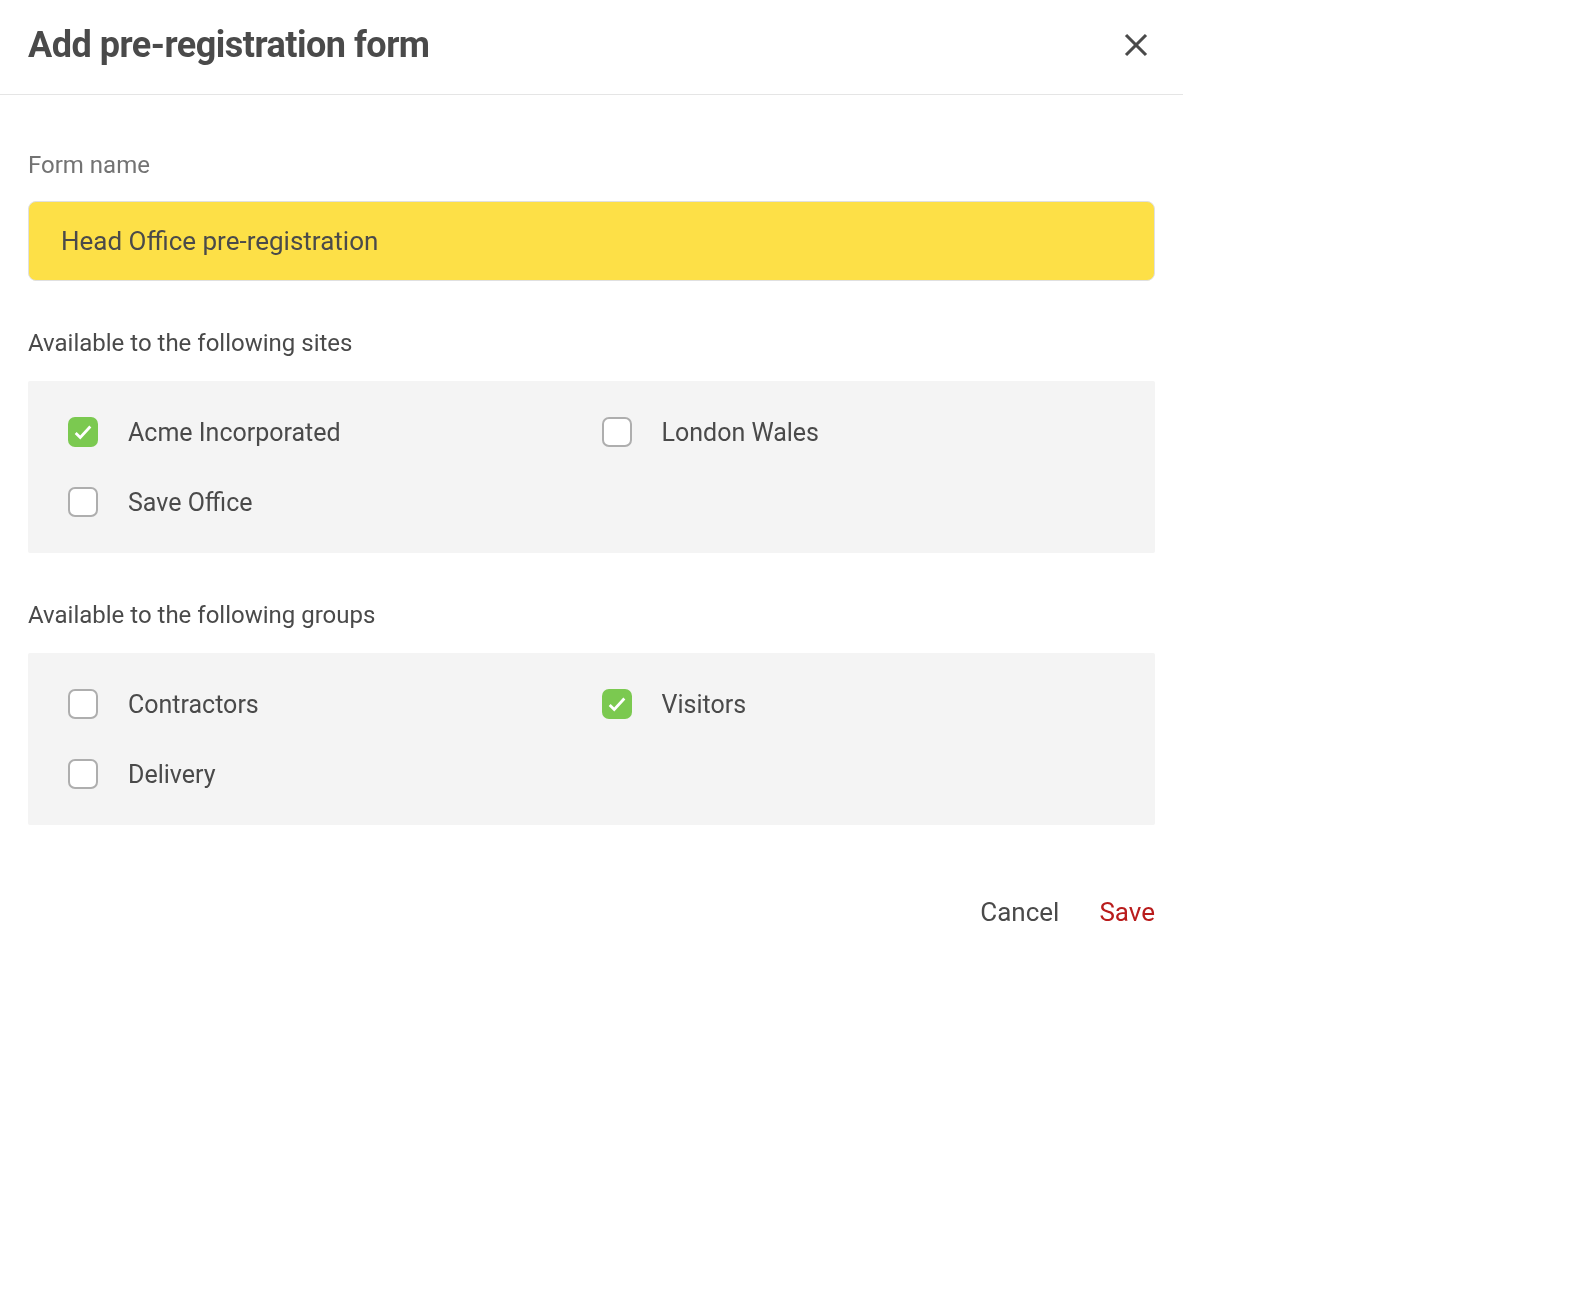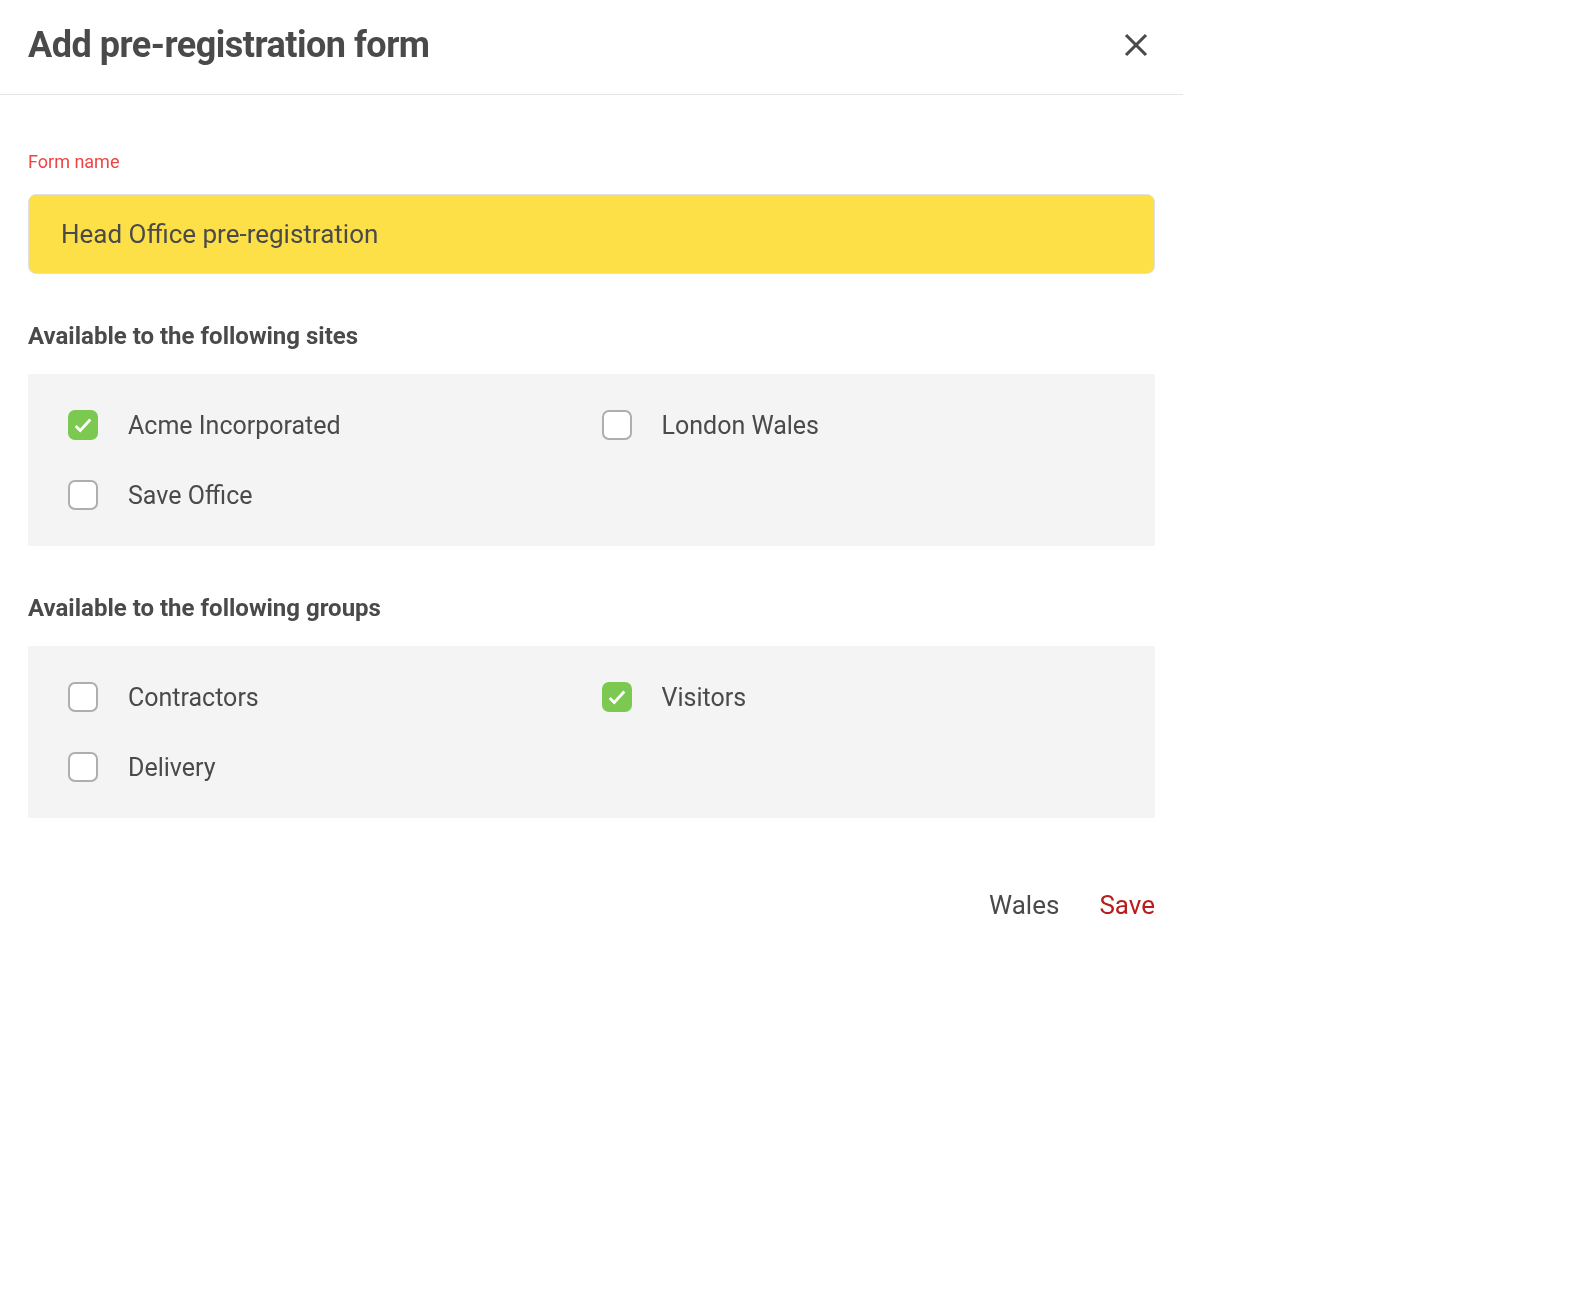--- a/index.html
+++ b/index.html
@@ -41,41 +41,41 @@
     .close-btn svg {
       width: 30px;
       height: 30px;
       stroke: #4a4a4a;
       stroke-width: 2.5;
     }
     .modal-body {
       padding: 56px 28px 20px 28px;
     }
     .field-label {
-      font-size: 18px;
-      color: #ef4444;
+      font-size: 24px;
+      color: #737373;
       margin-bottom: 22px;
       font-weight: 400;
     }
     .text-input {
       width: 100%;
       padding: 24px 32px;
       font-size: 26px;
       color: #4a4a4a;
       background: #fde047;
       border: 1px solid #e0e0e0;
       border-radius: 8px;
       font-family: inherit;
     }
     .section-label {
       font-size: 24px;
       color: #4a4a4a;
       margin-top: 48px;
       margin-bottom: 24px;
-      font-weight: 700;
+      font-weight: 400;
     }
     .checkbox-panel {
       background: #f4f4f4;
       border-radius: 2px;
       padding: 36px 40px;
       display: grid;
       grid-template-columns: 1fr 1fr;
       row-gap: 40px;
       column-gap: 20px;
     }
@@ -188,16 +188,16 @@
           <span class="checkbox-label">Visitors</span>
         </div>
         <div class="checkbox-item">
           <div class="checkbox-box unchecked"></div>
           <span class="checkbox-label">Delivery</span>
         </div>
       </div>
   </div>
 
   <div class="modal-footer">
-    <button class="btn btn-cancel">Wales</button>
+    <button class="btn btn-cancel">Cancel</button>
     <button class="btn btn-save">Save</button>
   </div>
 </div>
 
 </body></html>

